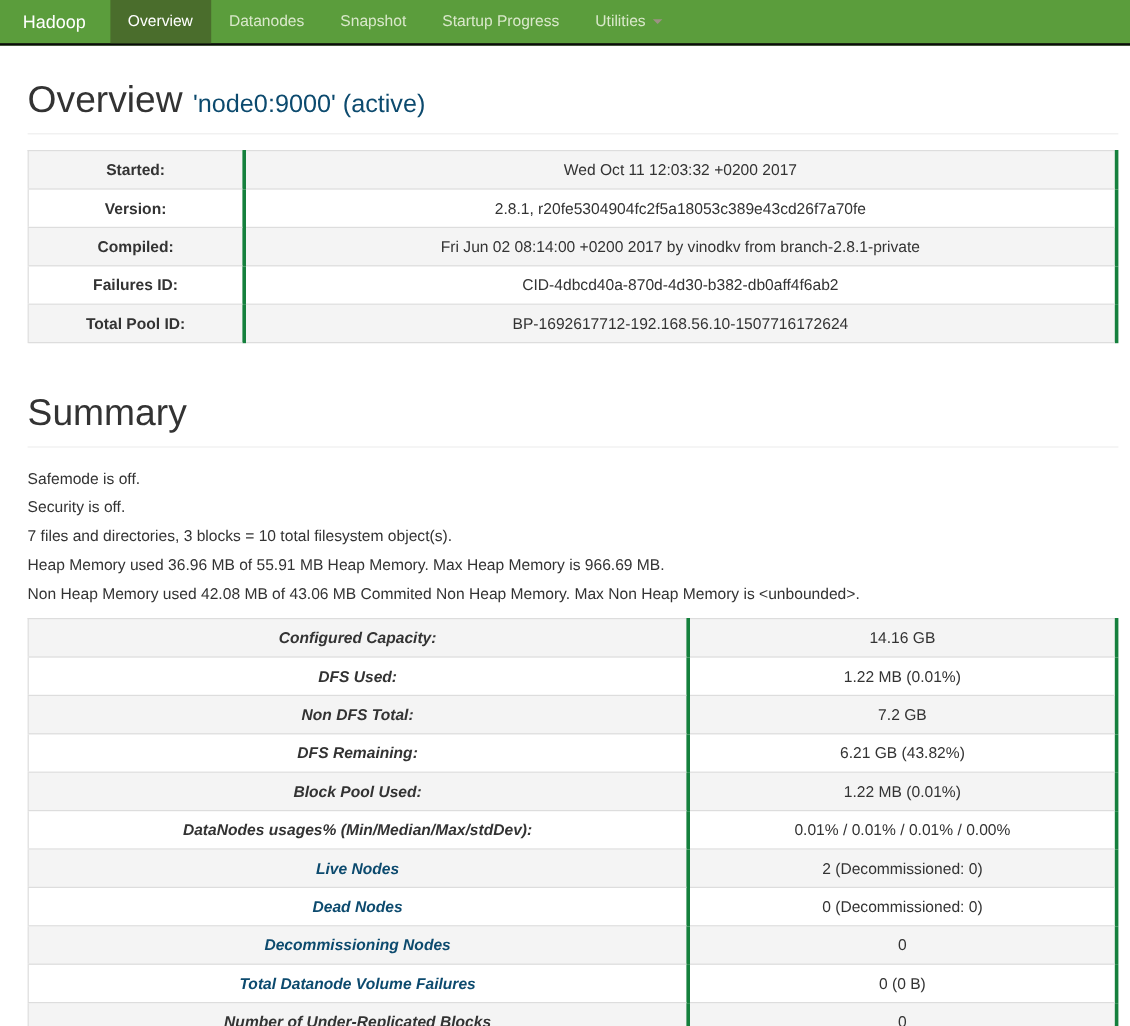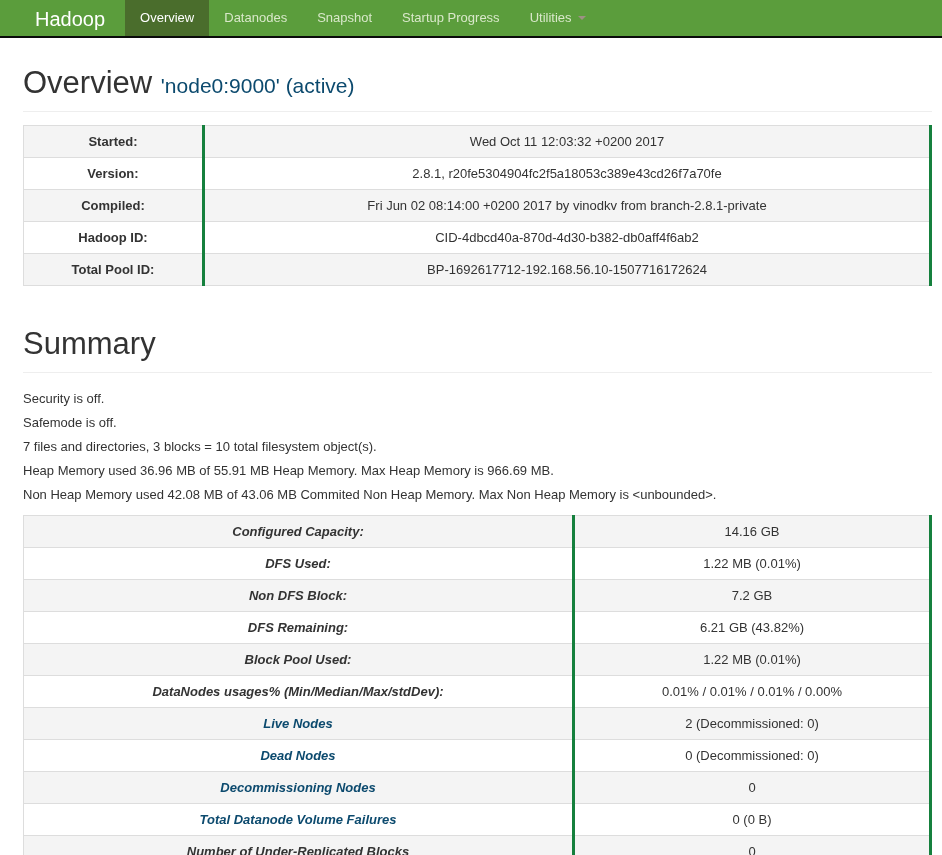--- a/index.html
+++ b/index.html
@@ -14,23 +14,23 @@
   
   .navbar {
     height: 38px;
     background: #5b9d3c;
     border-bottom: 2px solid #0a0a0a;
     display: flex;
     align-items: stretch;
   }
   .navbar-brand {
     color: #ffffff;
-    font-size: 20px;
+    font-size: 15px;
     line-height: 38px;
-    padding: 0 20px 0 35px;
+    padding: 0 20px 0 19px;
     text-decoration: none;
     cursor: pointer;
   }
   .nav-item {
     color: #d9e8ca;
     font-size: 13px;
     line-height: 38px;
     padding: 0 15px;
     text-decoration: none;
     cursor: pointer;
@@ -141,53 +141,53 @@
       </tr>
       <tr>
         <th>Version:</th>
         <td>2.8.1, r20fe5304904fc2f5a18053c389e43cd26f7a70fe</td>
       </tr>
       <tr>
         <th>Compiled:</th>
         <td>Fri Jun 02 08:14:00 +0200 2017 by vinodkv from branch-2.8.1-private</td>
       </tr>
       <tr>
-        <th>Hadoop ID:</th>
+        <th>Failures ID:</th>
         <td>CID-4dbcd40a-870d-4d30-b382-db0aff4f6ab2</td>
       </tr>
       <tr>
         <th>Total Pool ID:</th>
         <td>BP-1692617712-192.168.56.10-1507716172624</td>
       </tr>
     </tbody>
   </table>
 
   <h1 class="section-title">Summary</h1>
   <hr class="divider">
 
   <div class="summary-lines">
+    <div class="summary-line">Safemode is off.</div>
     <div class="summary-line">Security is off.</div>
-    <div class="summary-line">Safemode is off.</div>
     <div class="summary-line">7 files and directories, 3 blocks = 10 total filesystem object(s).</div>
     <div class="summary-line">Heap Memory used 36.96 MB of 55.91 MB Heap Memory. Max Heap Memory is 966.69 MB.</div>
     <div class="summary-line">Non Heap Memory used 42.08 MB of 43.06 MB Commited Non Heap Memory. Max Non Heap Memory is &lt;unbounded&gt;.</div>
   </div>
 
   <table class="kv-table summary-table">
     <tbody>
       <tr>
         <th>Configured Capacity:</th>
         <td>14.16 GB</td>
       </tr>
       <tr>
         <th>DFS Used:</th>
         <td>1.22 MB (0.01%)</td>
       </tr>
       <tr>
-        <th>Non DFS Block:</th>
+        <th>Non DFS Total:</th>
         <td>7.2 GB</td>
       </tr>
       <tr>
         <th>DFS Remaining:</th>
         <td>6.21 GB (43.82%)</td>
       </tr>
       <tr>
         <th>Block Pool Used:</th>
         <td>1.22 MB (0.01%)</td>
       </tr>

